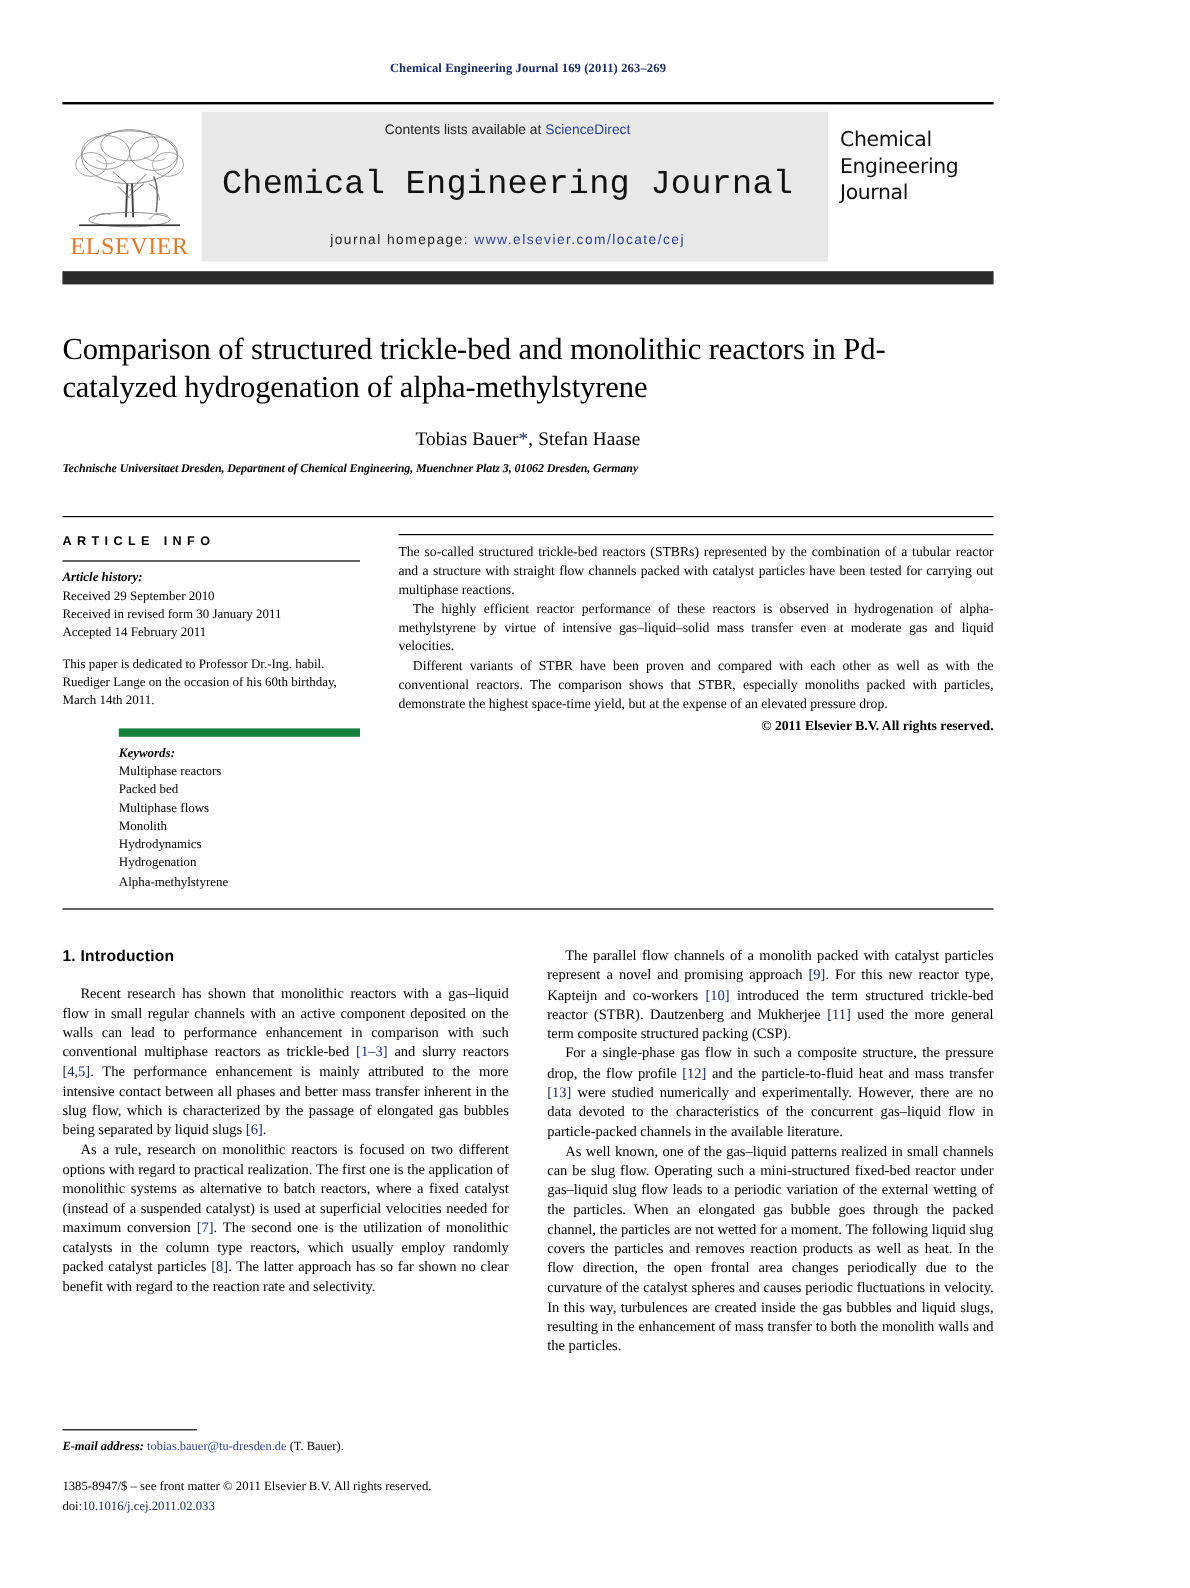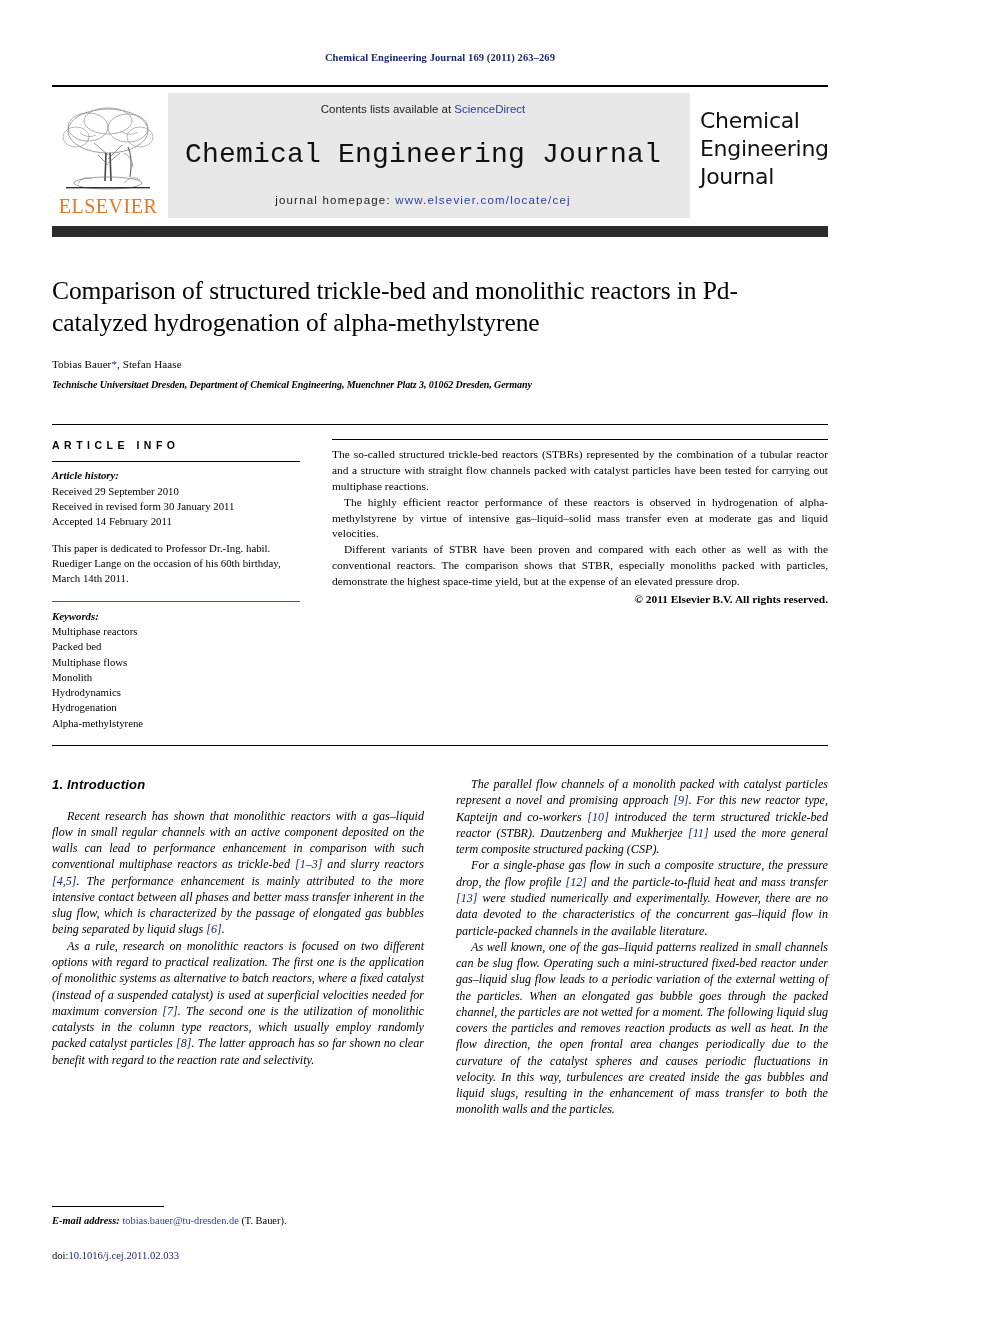--- a/index.html
+++ b/index.html
@@ -102,21 +102,21 @@
     width: 128px;
     flex: 0 0 128px;
     padding-left: 10px;
     display: flex;
     flex-direction: column;
     justify-content: flex-start;
     padding-top: 14px;
   }
   .cover-title {
     font-family: "DejaVu Sans", sans-serif;
-    font-size: 22px;
+    font-size: 17px;
     line-height: 1.28;
     color: #111;
     letter-spacing: -0.3px;
   }
   .dark-band {
     margin: 8px 52px 0 52px;
     height: 11px;
     background: #2b2b2b;
   }
 
@@ -125,23 +125,24 @@
     margin: 38px 52px 0 52px;
   }
   .article-title {
     font-size: 25.5px;
     line-height: 1.24;
     font-weight: normal;
     margin: 0;
     letter-spacing: -0.1px;
   }
   .authors {
-    font-size: 11px;
+    font-size: 16px;
     margin-top: 20px;
     letter-spacing: 0.1px;
+    text-align: center;
   }
   .authors .star { color: #1a2a6c; }
   .affiliation {
     font-size: 10px;
     font-style: italic;
     font-weight: bold;
     margin-top: 9px;
     letter-spacing: -0.1px;
   }
 
@@ -175,24 +176,25 @@
     line-height: 1.42;
     padding-top: 6px;
   }
   .info-body .lbl {
     font-style: italic;
     font-weight: bold;
   }
   .info-para { margin-top: 11px; }
   .kw-block {
     margin-top: 14px;
-    border-top: 1px solid #15803d;
+    border-top: 7px solid #15803d;
     padding-top: 7px;
     font-size: 10.8px;
     line-height: 1.42;
+    margin-left: 47px;
   }
   .kw-block .lbl { font-style: italic; font-weight: bold; }
   .abs-body {
     font-size: 11.4px;
     line-height: 1.39;
     text-align: justify;
     padding-top: 7px;
   }
   .abs-body p { margin: 0; text-indent: 12px; }
   .abs-body p.first { text-indent: 0; }
@@ -204,21 +206,20 @@
   }
   .info-abstract-bottom {
     margin: 14px 52px 0 52px;
     border-top: 1px solid #000;
   }
 
   
   .body-cols {
     margin: 30px 52px 0 52px;
     display: flex;
-    font-style: italic;
   }
   .bcol {
     flex: 1 1 0;
     font-size: 12.1px;
     line-height: 1.345;
     text-align: justify;
   }
   .bcol.left { margin-right: 32px; }
   .sec-title {
     font-family: "Liberation Sans", sans-serif;
@@ -377,19 +378,20 @@
   </div>
 
   <div class="footnote-area">
     <div class="fn-rule"></div>
     <div class="fn-line">
       <span class="em">E-mail address:</span>
       <span class="fn-link">tobias.bauer@tu-dresden.de</span>
       <span>(T. Bauer).</span>
     </div>
     <div class="issn-block">
+      <div>1385-8947/$ – see front matter © 2011 Elsevier B.V. All rights reserved.</div>
       <div>
         <span>doi:</span><span class="doi-link">10.1016/j.cej.2011.02.033</span>
       </div>
     </div>
   </div>
 
 </div>
 
 </body></html>

